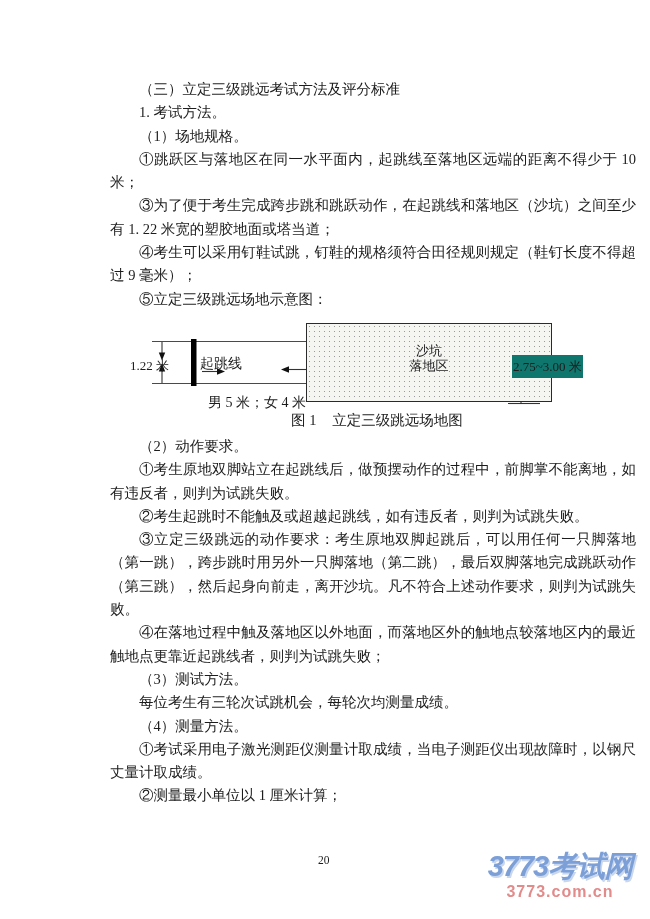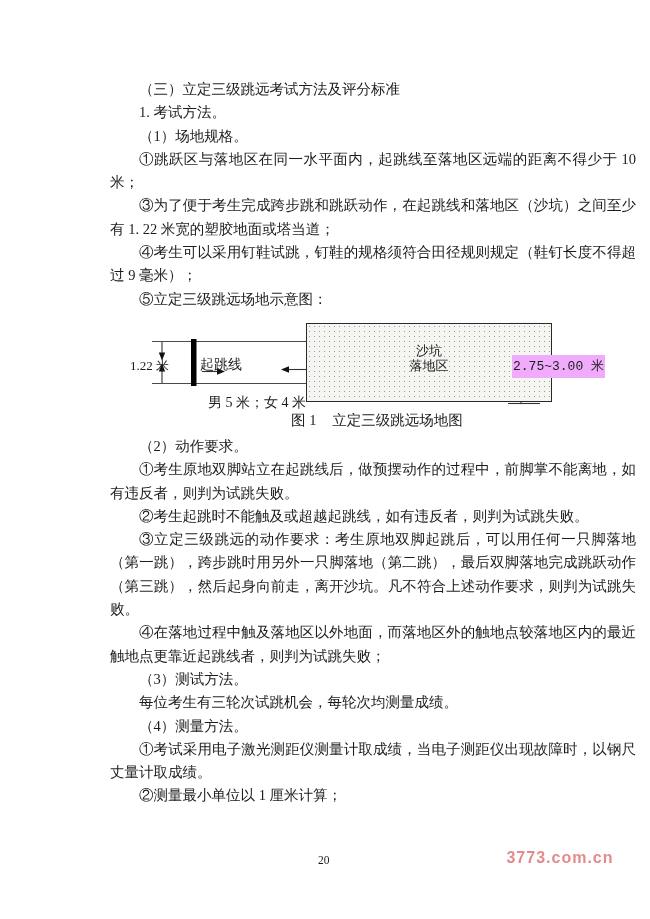--- a/index.html
+++ b/index.html
@@ -20,22 +20,22 @@
     position:absolute; left:196px; top:9px; width:199px; height:77px;
     border:1.5px solid #2a2a2a; background-color:#f5f5f2;
     background-image: radial-gradient(#9a9a9a 0.8px, rgba(0,0,0,0) 0.9px);
     background-size:5px 5px;
     padding-left:45px;
   }
   .pit-text { position:absolute; left:0; top:19px; width:100%; text-align:center;
               font-size:13px; line-height:15.5px; }
   .lbl { position:absolute; white-space:nowrap; }
   .lbl-width   { left:20px;  top:40px; font-size:13px; }
-  .lbl-takeoff { left:90px;  top:39px; font-size:14px; }
-  .lbl-pitwidth{ left:402px; top:41px; font-size:13px; background:#f0abfc; padding:0 1px;font-family:Liberation Mono, monospace; }
+  .lbl-takeoff { left:90px;  top:39px; font-size:14px;font-family:Liberation Mono, monospace; }
+  .lbl-pitwidth{ left:402px; top:41px; font-size:13px; background:#0f766e; padding:0 1px; }
   .lbl-dist    { left:98px;  top:77px; font-size:14px; }
   .fig-caption { position:absolute; left:148px; top:95px; font-weight:normal; font-size:14.5px;padding-left:33px; }
   .fig-caption .cap-num { margin-right:1.1em; }
   
   .page-number { position:absolute; left:318px; top:854px; font-size:11.5px; }
   .watermark { position:absolute; left:476px; top:849px; width:168px; text-align:center;
                font-family:"Liberation Sans","DejaVu Sans",sans-serif; }
   .wm-name { font-size:29px; line-height:34px; font-style:italic; font-weight:bold;
              letter-spacing:-1px; text-shadow:1.5px 1.5px 0 #c9d7ee; white-space:nowrap; }
   .wm-url  { font-size:16px; line-height:18px; font-weight:bold; letter-spacing:1px; white-space:nowrap; }
@@ -108,15 +108,16 @@
     <p>（3）测试方法。</p>
     <p>每位考生有三轮次试跳机会，每轮次均测量成绩。</p>
     <p>（4）测量方法。</p>
     <p>①考试采用电子激光测距仪测量计取成绩，当电子测距仪出现故障时，以钢尺丈量计取成绩。</p>
     <p>②测量最小单位以 1 厘米计算；</p>
   </div>
 
   <div class="page-number">20</div>
 
   <div class="watermark">
+    <div class="wm-name" style="color: rgb(123, 159, 214);">3773考试网</div>
     <div class="wm-url" style="color: rgb(226, 139, 139);">3773.com.cn</div>
   </div>
 </div>
 
 </body></html>

